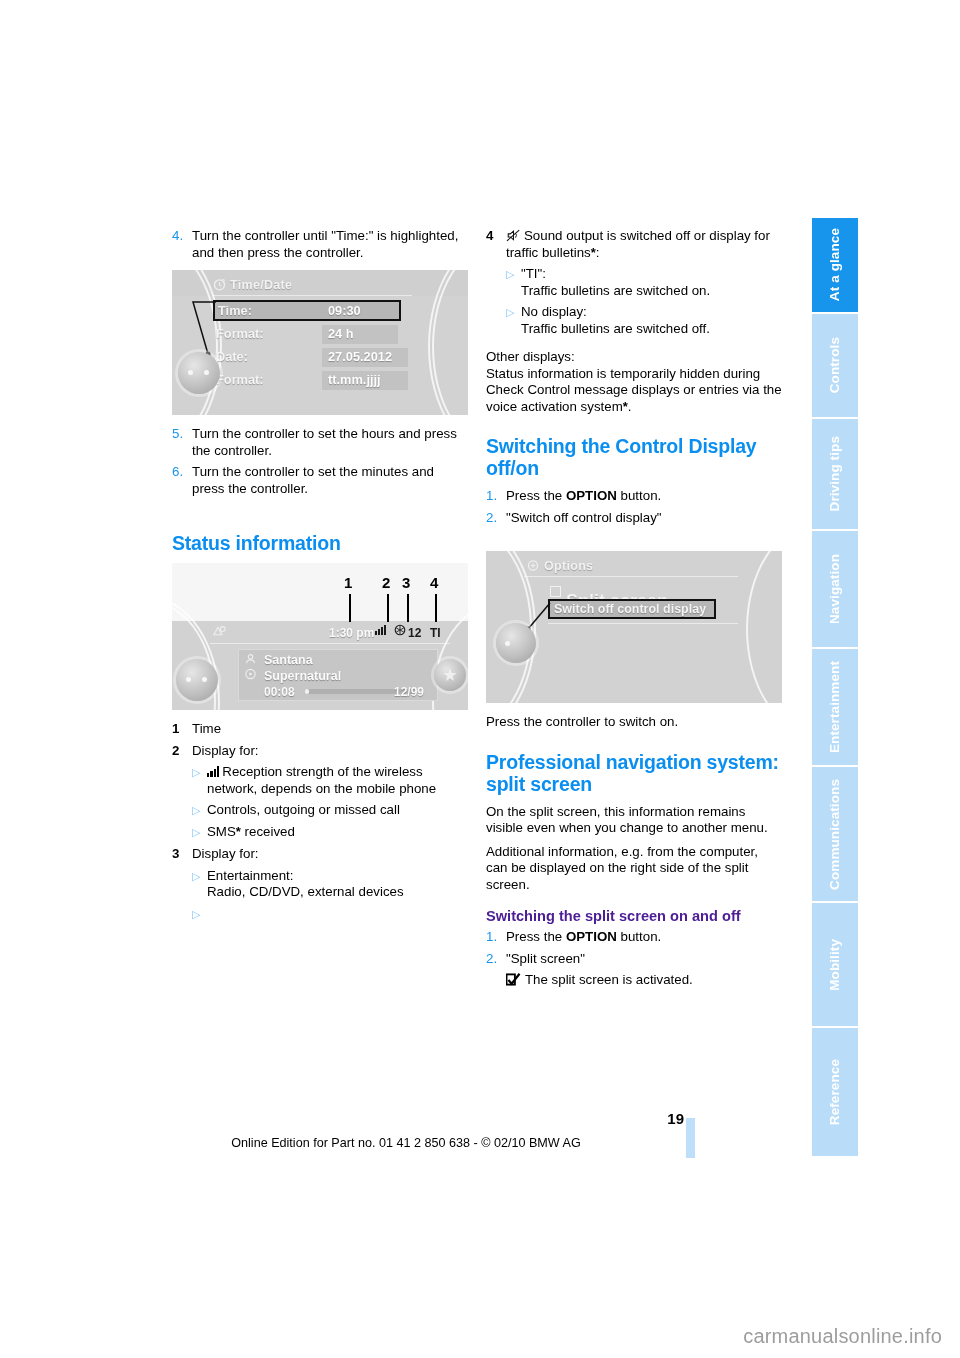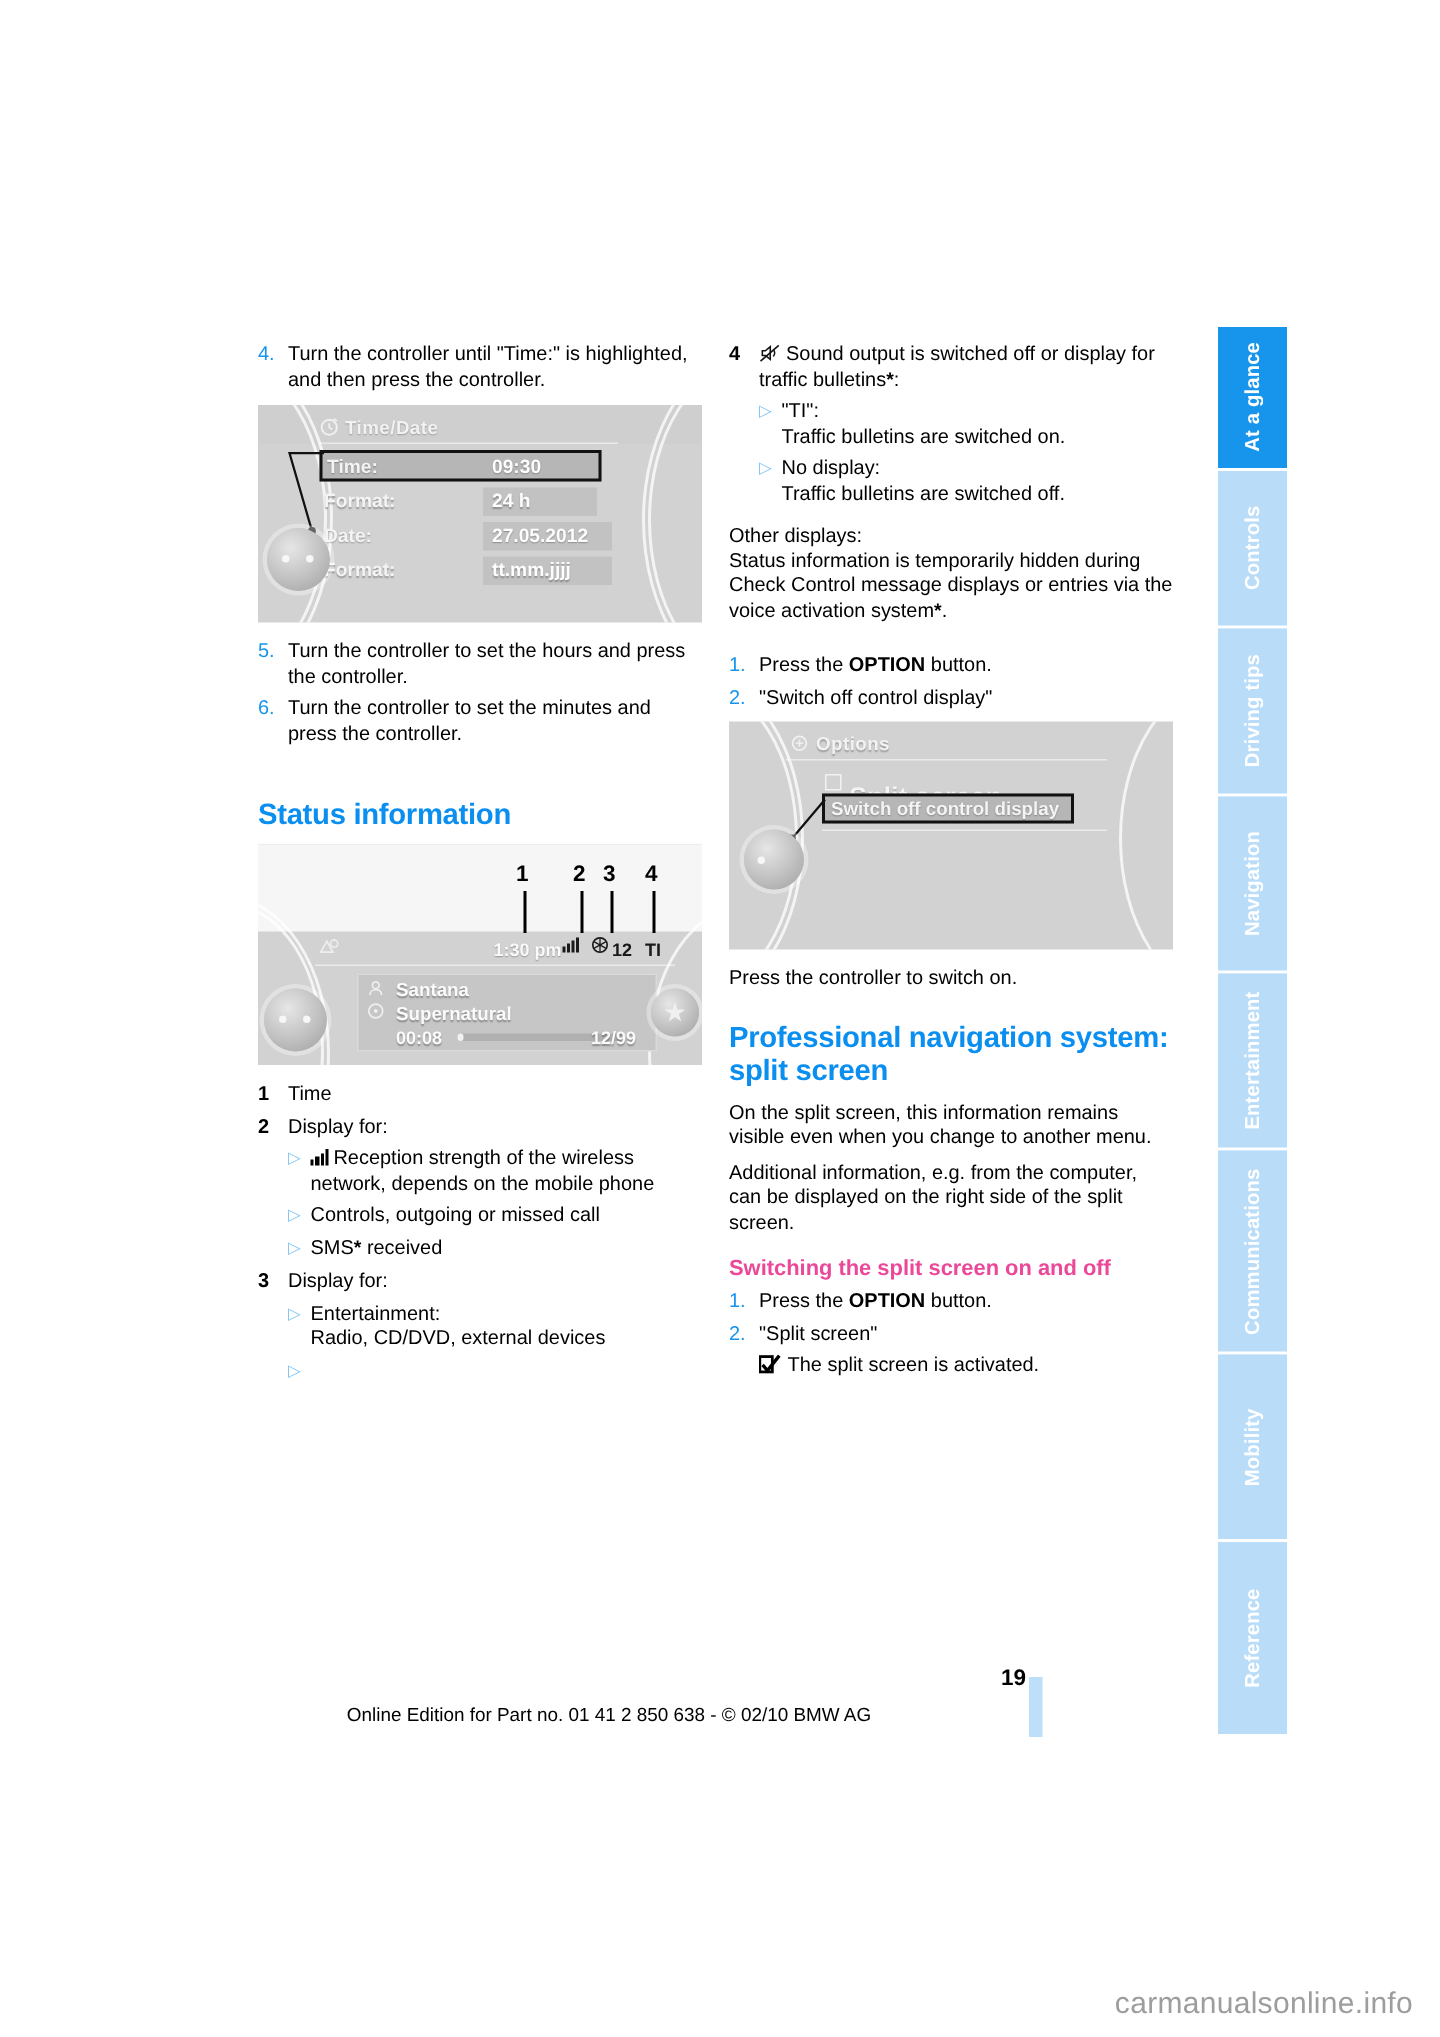--- a/index.html
+++ b/index.html
@@ -72,21 +72,21 @@
   
   h2.head {
     color: #0a8ff0;
     font-size: 19.5px;
     line-height: 22px;
     font-weight: bold;
     margin: 0 0 9px 0;
     letter-spacing: -0.2px;
   }
   h3.subhead {
-    color: #ec4899;
+    color: #4c1d95;
     font-size: 14.6px;
     line-height: 18px;
     font-weight: bold;
     margin: 0 0 4px 0;
   }
 
   p.body { margin: 0 0 7px 0; }
   p.tight { margin: 0; }
   .gap-s { height: 7px; }
   .gap-m { height: 13px; }
@@ -488,31 +488,32 @@
     <div class="bullet">
       <div class="tri">▷</div>
       <div class="txt">No display:<br>Traffic bulletins are switched off.</div>
     </div>
 
     <div class="gap-s"></div>
     <p class="tight">Other displays:</p>
     <p class="body">Status information is temporarily hidden during Check Control message displays or entries via the voice activation system<sup class="star">*</sup>.</p>
 
     <div class="gap-m"></div>
+    <h2 class="head">Switching the Control Display off/on</h2>
 
     <div class="step">
       <div class="num">1.</div>
       <div class="txt"><span>Press the </span><b>OPTION</b><span> button.</span></div>
     </div>
     <div class="step">
       <div class="num">2.</div>
       <div class="txt">"Switch off control display"</div>
     </div>
 
-    <div class="shot h3" style="margin-top:8px;">
+    <div class="shot h3" style="margin-top:25px;">
       <div class="curve" style="left:-82px; top:-24px; width:124px; height:200px;"></div>
       <div class="curve" style="left:-94px; top:-32px; width:140px; height:216px;"></div>
       <div class="curve" style="right:-98px; top:-26px; width:130px; height:204px;"></div>
 
       <svg style="position:absolute;left:40px;top:8px;" width="14" height="13" viewBox="0 0 16 16">
         <circle cx="8" cy="8" r="5.6" fill="none" stroke="#f0f0f0" stroke-width="1.5"></circle>
         <path d="M5 8 H11 M8 5 V11" stroke="#f0f0f0" stroke-width="1.2"></path>
       </svg>
       <div class="shot-title" style="left:58px; top:7px;">Options</div>
       <div class="shot-titlerule" style="left:38px; top:25px; width:214px;"></div>

